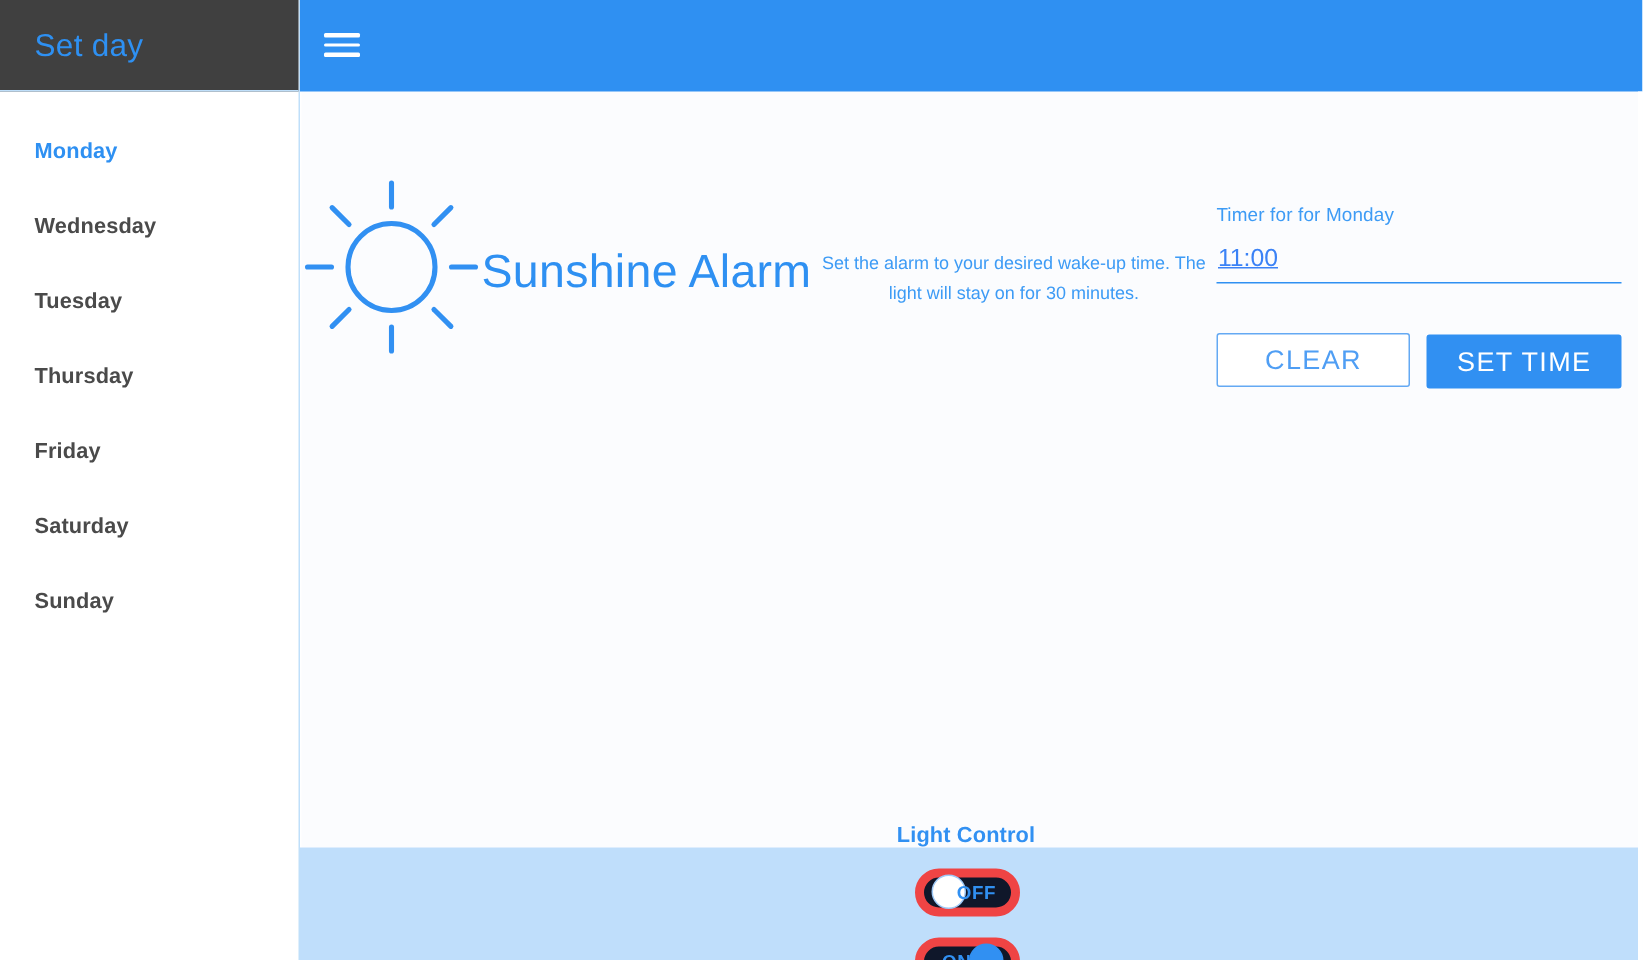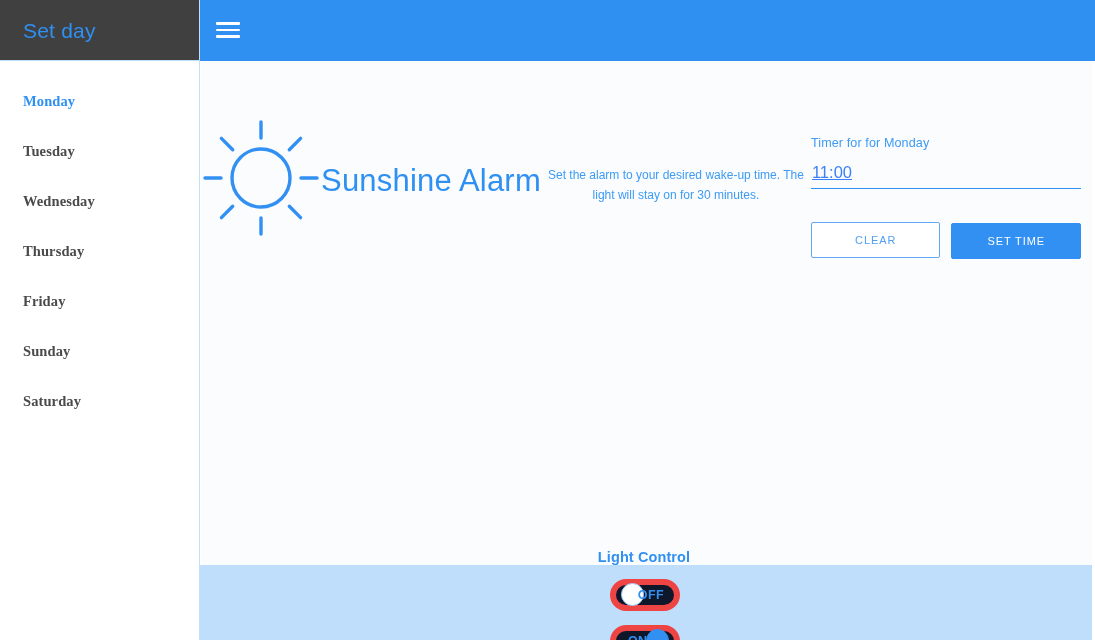--- a/index.html
+++ b/index.html
@@ -50,21 +50,20 @@
     display: flex;
     align-items: center;
     padding-left: 23px;
     cursor: pointer;
   }
   .day-label {
     font-size: 14.5px;
     font-weight: bold;
     color: #4a4a4a;
     letter-spacing: .1px;
-    font-family: Liberation Serif, serif;
   }
   .day-item.active .day-label { color: #2e90f2; }
 
   
   .appbar {
     position: absolute;
     left: 200px; top: 0;
     width: 895px;
     height: 61px;
     background: #2f90f2;
@@ -152,21 +151,21 @@
   }
   .btn-row {
     margin-top: 33px;
     display: flex;
     gap: 11px;
   }
   .btn {
     height: 36px;
     width: 130px;
     font-family: "Liberation Sans", sans-serif;
-    font-size: 11px;
+    font-size: 18px;
     letter-spacing: .9px;
     cursor: pointer;
     border-radius: 2px;
     display: flex;
     align-items: center;
     justify-content: center;
   }
   .btn-clear {
     background: #ffffff;
     border: 1px solid #64a9f3;
@@ -260,36 +259,36 @@
 
   <div class="sidebar">
     <div class="sidebar-header">
       <div class="sidebar-title">Set day</div>
     </div>
     <div class="day-list">
       <div class="day-item active">
         <span class="day-label">Monday</span>
       </div>
       <div class="day-item">
+        <span class="day-label">Wednesday</span>
+      </div>
+      <div class="day-item">
         <span class="day-label">Tuesday</span>
       </div>
       <div class="day-item">
-        <span class="day-label">Wednesday</span>
-      </div>
-      <div class="day-item">
         <span class="day-label">Thursday</span>
       </div>
       <div class="day-item">
         <span class="day-label">Friday</span>
       </div>
       <div class="day-item">
+        <span class="day-label">Saturday</span>
+      </div>
+      <div class="day-item">
         <span class="day-label">Sunday</span>
-      </div>
-      <div class="day-item">
-        <span class="day-label">Saturday</span>
       </div>
     </div>
   </div>
 
   <div class="appbar">
     <div class="hamburger">
       <span></span>
       <span></span>
       <span></span>
     </div>

